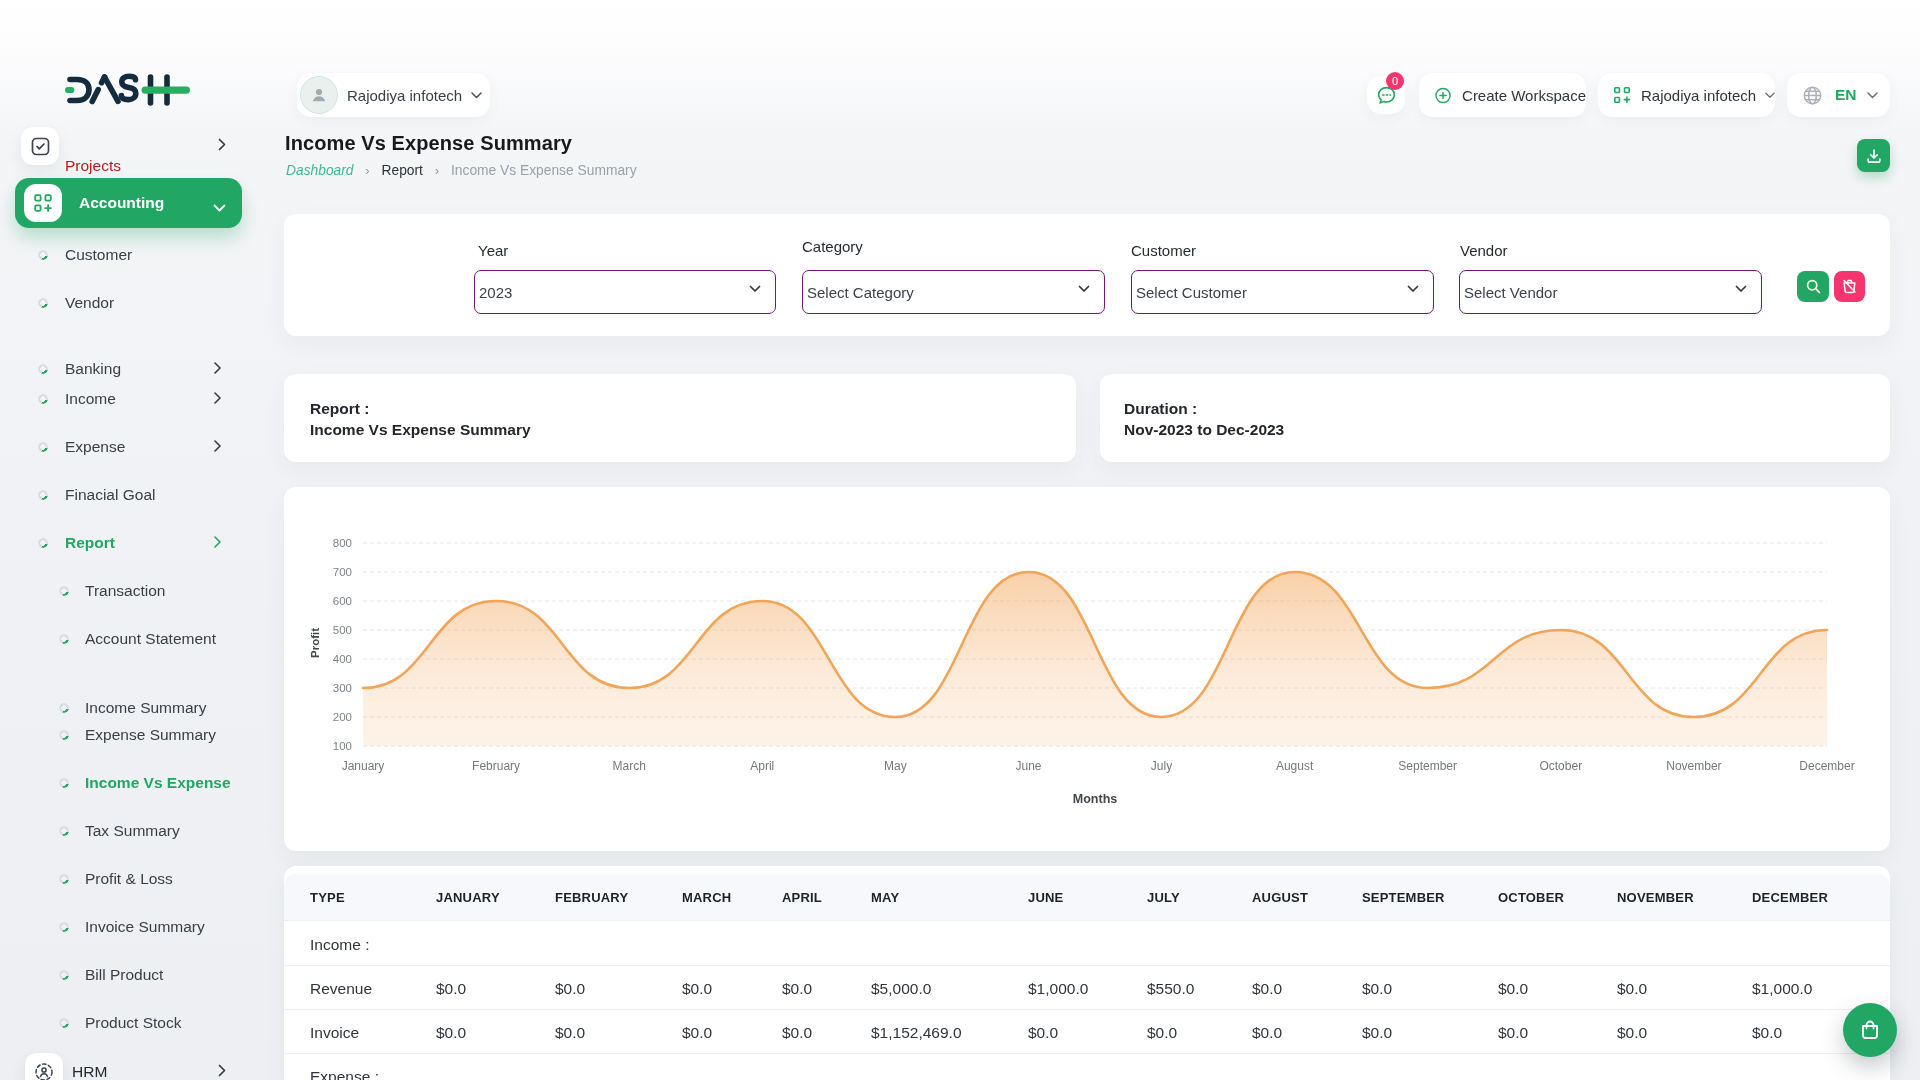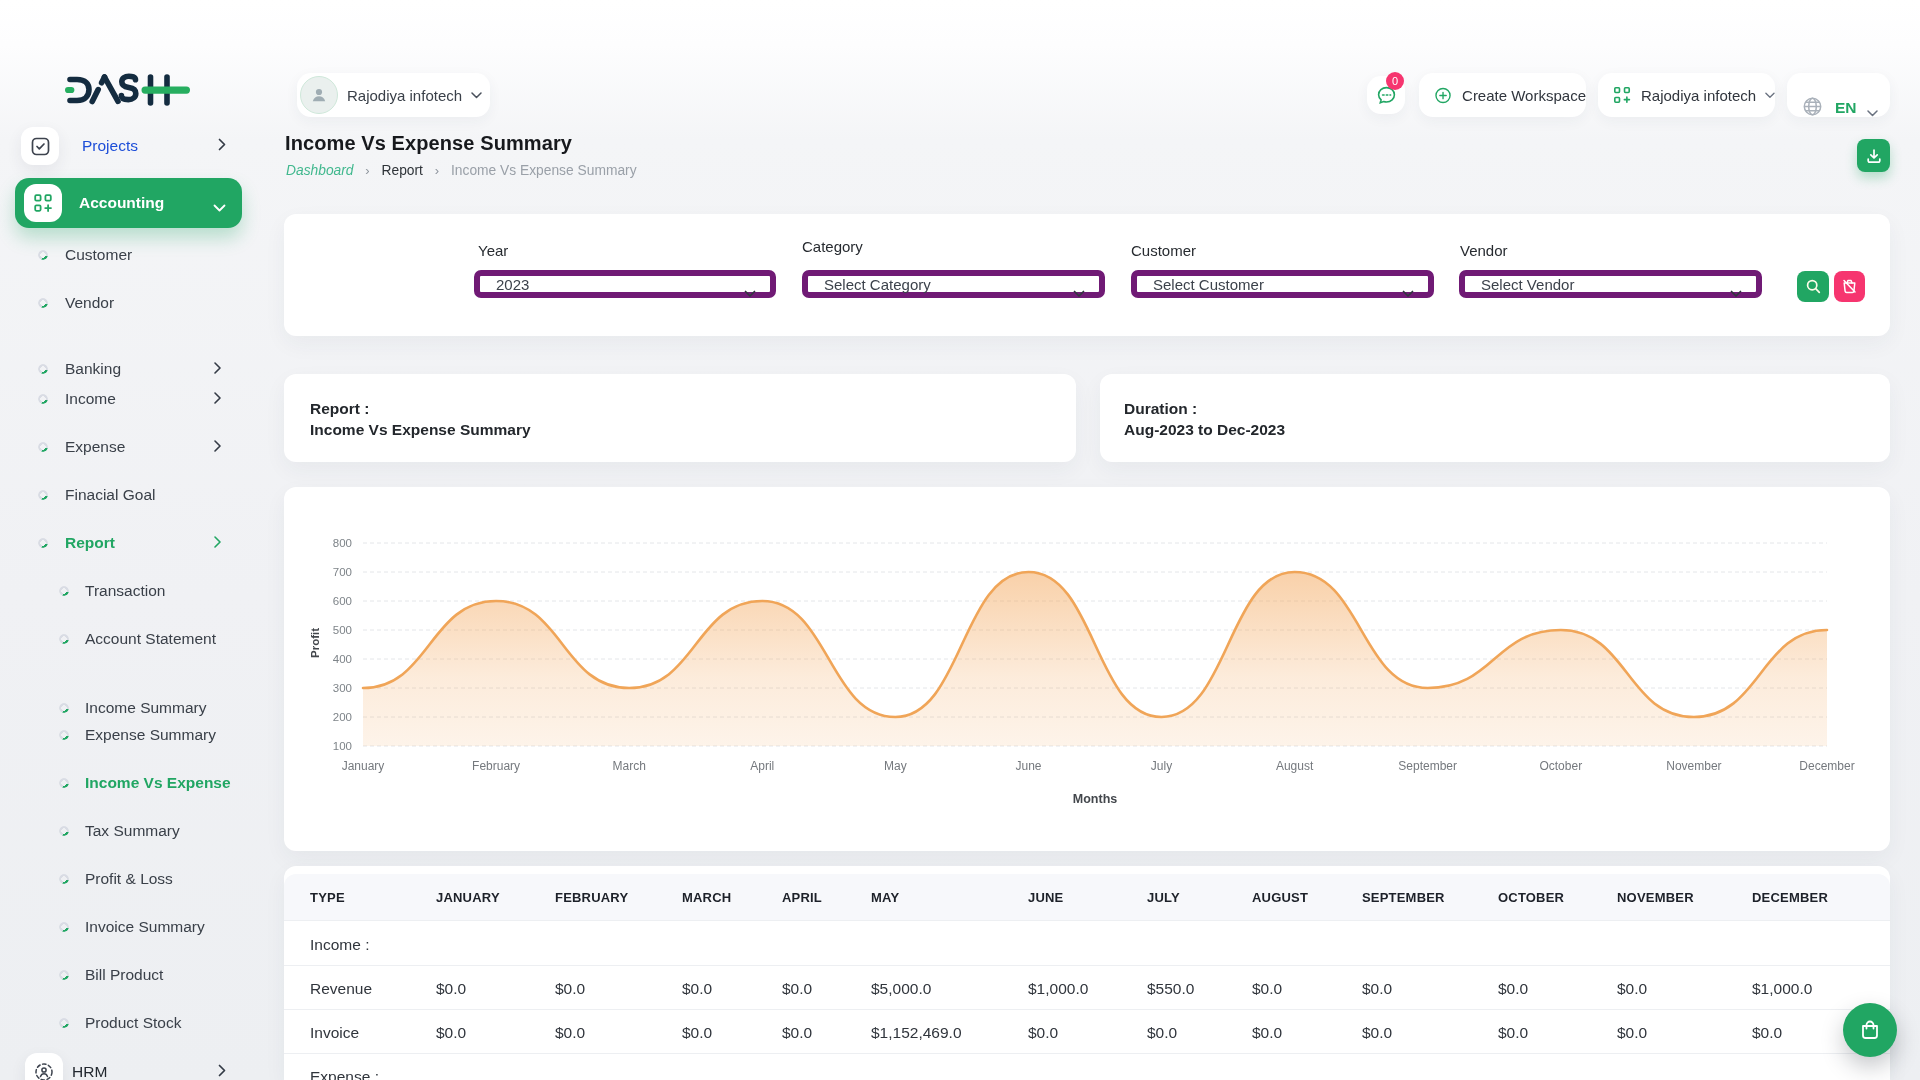--- a/index.html
+++ b/index.html
@@ -15,22 +15,22 @@
   .nav-item .txt.sub { left:85px; }
   .blt { position:absolute; top:50%; transform:translateY(-50%); width:10px; height:10px; border-radius:50%;
          background:conic-gradient(from 0deg, #d9dce4 0deg 100deg, #21a663 100deg 200deg, #d9dce4 200deg 360deg);
          -webkit-mask:radial-gradient(circle, transparent 0 2.7px, #000 2.9px);
          mask:radial-gradient(circle, transparent 0 2.7px, #000 2.9px); }
   .blt.l1 { left:38px; } .blt.l2 { left:59px; }
   .chev { position:absolute; left:214px; top:50%; transform:translateY(-50%); }
   .green { color:#21a663 !important; font-weight:bold; }
   .ibox { position:absolute; background:#fff; border-radius:12px; box-shadow:0 6px 16px rgba(45,55,75,.08);
           display:flex; align-items:center; justify-content:center; }
-  .sel { position:absolute; height:28px; background:#fff; border:6px solid #701a75; border-radius:7px;
-         font-size:15px; color:#3c424b; display:flex; align-items:center; padding-left:16px; }
+  .sel { position:absolute; height:44px; background:#fff; border:1px solid #701a75; border-radius:7px;
+         font-size:15px; color:#3c424b; display:flex; align-items:center; padding-left:4px; }
   .sel svg { position:absolute; right:14px; top:14px; }
   .lbl { position:absolute; font-size:15px; color:#272b30; }
   .th { position:absolute; font-size:13px; font-weight:bold; color:#1d2129; letter-spacing:.2px; }
   .td { position:absolute; font-size:15.5px; color:#30353c; }
   .hline { position:absolute; height:1px; background:#edeff2; }
 </style>
 </head>
 <body>
 
 <div class="abs" id="sidebar" style="left:0;top:0;width:260px;height:1080px;">
@@ -49,21 +49,21 @@
     <rect x="83.5" y="16.5" width="48.5" height="7.2" rx="3.6" fill="#27ae60"></rect>
   </svg>
 
   <div class="ibox" style="left:21px;top:127px;width:38px;height:38px;">
     <svg width="19" height="19" viewBox="0 0 19 19" fill="none" stroke="#3d434e" stroke-width="1.7" stroke-linecap="round" stroke-linejoin="round">
       <rect x="1.5" y="1.5" width="16" height="16" rx="4"></rect>
         <path d="M6 9.5l2.3 2.3L13 7"></path>
     </svg>
   </div>
   <div class="nav-item" style="top:134px;">
-    <span class="txt" style="left:82px;color:#1d4ed8;">Projects</span>
+    <span class="txt" style="left:65px;color:#b91c1c;margin-top:20px;">Projects</span>
     <span class="chev" style="left:218px;"><svg width="8" height="13" viewBox="0 0 8 13" fill="none" stroke="#343b46" stroke-width="1.7" stroke-linecap="round" stroke-linejoin="round">
           <path d="M1.5 1.5L6.5 6.5L1.5 11.5"></path>
         </svg></span>
   </div>
 
   <div class="abs" style="left:15px;top:178px;width:227px;height:50px;background:#21a663;border-radius:14px;box-shadow:0 10px 18px rgba(33,166,99,.28);"></div>
   <div class="abs" style="left:24px;top:184px;width:38px;height:38px;background:#fff;border-radius:12px;display:flex;align-items:center;justify-content:center;">
     <svg width="20" height="20" viewBox="0 0 20 20" fill="none" stroke="#21a663" stroke-width="1.8" stroke-linecap="round" stroke-linejoin="round">
       <rect x="2.2" y="2.2" width="5.4" height="5.4" rx="1.2"></rect>
       <rect x="12.4" y="2.2" width="5.4" height="5.4" rx="1.2"></rect>
@@ -209,21 +209,21 @@
       <rect x="12.8" y="2" width="5.2" height="5.2" rx="1"></rect>
       <rect x="2" y="12.8" width="5.2" height="5.2" rx="1"></rect>
       <path d="M15.4 12.4v5.6M12.6 15.2h5.6"></path>
     </svg>
     <span style="margin-left:10px;font-size:15px;color:#30353d;">Rajodiya infotech</span>
     <svg style="margin-left:9px;" width="11" height="7" viewBox="0 0 11 7" fill="none" stroke="#6a7280" stroke-width="1.5" stroke-linecap="round" stroke-linejoin="round">
         <path d="M1 1l4.5 4.5L10 1"></path>
       </svg>
   </div>
 
-  <div class="pill" style="left:1787px;top:73px;width:103px;height:44px;align-items:flex-end;">
+  <div class="pill" style="left:1787px;top:73px;width:103px;height:44px;">
     <svg style="margin-left:15px;" width="21" height="21" viewBox="0 0 21 21" fill="none" stroke="#aab1ba" stroke-width="1.5">
       <circle cx="10.5" cy="10.5" r="8.2"></circle>
         <ellipse cx="10.5" cy="10.5" rx="3.8" ry="8.2"></ellipse>
         <path d="M2.3 10.5h16.4M3.4 6.2h14.2M3.4 14.8h14.2"></path>
     </svg>
     <span style="margin-left:12px;font-size:15.5px;font-weight:bold;color:#21a663;">EN</span>
     <svg style="margin-left:10px;" width="11" height="7" viewBox="0 0 11 7" fill="none" stroke="#6a7280" stroke-width="1.5" stroke-linecap="round" stroke-linejoin="round">
         <path d="M1 1l4.5 4.5L10 1"></path>
       </svg>
   </div>
@@ -279,21 +279,21 @@
         <path d="M3 2.5l11 11.5"></path>
     </svg>
   </div>
 </div>
 
 <div class="card" style="left:284px;top:374px;width:792px;height:88px;"></div>
 <div class="abs" style="left:310px;top:400px;font-size:15.5px;font-weight:bold;color:#23272c;">Report :</div>
 <div class="abs" style="left:310px;top:421px;font-size:15.5px;font-weight:bold;color:#23272c;">Income Vs Expense Summary</div>
 <div class="card" style="left:1100px;top:374px;width:790px;height:88px;"></div>
 <div class="abs" style="left:1124px;top:400px;font-size:15.5px;font-weight:bold;color:#23272c;">Duration :</div>
-<div class="abs" style="left:1124px;top:421px;font-size:15.5px;font-weight:bold;color:#23272c;">Aug-2023 to Dec-2023</div>
+<div class="abs" style="left:1124px;top:421px;font-size:15.5px;font-weight:bold;color:#23272c;">Nov-2023 to Dec-2023</div>
 
 <div class="card" style="left:284px;top:487px;width:1606px;height:364px;"></div>
 <div class="abs" id="chart" style="left:284px;top:487px;width:1606px;height:364px;">
 <svg width="1606" height="364" viewBox="0 0 1606 364">
   <defs>
     <linearGradient id="ag" x1="0" y1="85" x2="0" y2="259" gradientUnits="userSpaceOnUse">
       <stop offset="0" stop-color="#f3a65a" stop-opacity="0.52"></stop>
       <stop offset="0.6" stop-color="#f3a65a" stop-opacity="0.22"></stop>
       <stop offset="1" stop-color="#f3a65a" stop-opacity="0.13"></stop>
     </linearGradient>

